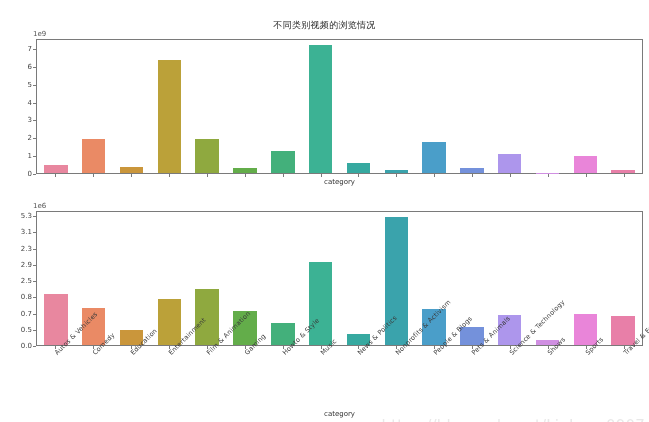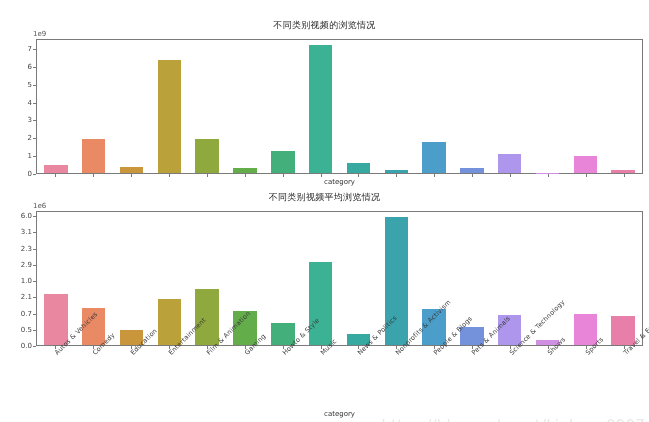--- a/index.html
+++ b/index.html
@@ -212,21 +212,20 @@
         <div class="xtick-mark" style="position: absolute; left: 472.281px; top: 156px; bottom: auto;"></div>
         <div class="xtick-mark" style="position: absolute; left: 510.219px; top: 156px; bottom: auto;"></div>
         <div class="xtick-mark" style="position: absolute; left: 548.156px; top: 156px; bottom: auto;"></div>
         <div class="xtick-mark" style="position: absolute; left: 586.094px; top: 156px; bottom: auto;"></div>
         <div class="xtick-mark" style="position: absolute; left: 624.031px; top: 156px; bottom: auto;"></div>
       </div>
     <div class="xlabel-axis" style="left:36px; width:607px; top:160px;">category</div>
   </div>
 
   <div class="panel" id="panel-bottom" style="left:0px; top:174px; width:649px; height:248px;">
-    <div class="panel-title" style="top:1px;">不同类别视频平均浏览情况</div>
     <div class="exp-label" style="left:33px; top:12px;">1e6</div>
     <div class="plotbox" id="plot-bottom" style="left:36px; top:21px; width:607px; height:135px;">
       <div class="bars" id="bars-bottom">
           <div class="bar-slot">
             <div class="bar" style="background: rgb(232, 135, 159); height: 50.6049px;"></div>
           </div>
           <div class="bar-slot">
             <div class="bar" style="background: rgb(234, 138, 101); height: 37.3049px;"></div>
           </div>
           <div class="bar-slot">
@@ -273,31 +272,31 @@
           </div>
         </div>
     </div>
     <div id="yticks-bottom">
         <div class="ytick-label" style="right: 617px; top: 156px;">0.0</div>
         <div class="ytick-mark" style="left: 33px; top: 156px;"></div>
         <div class="ytick-label" style="right: 617px; top: 139.78px;">0.5</div>
         <div class="ytick-mark" style="left: 33px; top: 139.78px;"></div>
         <div class="ytick-label" style="right: 617px; top: 123.561px;">0.7</div>
         <div class="ytick-mark" style="left: 33px; top: 123.561px;"></div>
-        <div class="ytick-label" style="right: 617px; top: 107.341px;">2.1</div>
+        <div class="ytick-label" style="right: 617px; top: 107.341px;">0.8</div>
         <div class="ytick-mark" style="left: 33px; top: 107.341px;"></div>
-        <div class="ytick-label" style="right: 617px; top: 91.122px;">1.0</div>
+        <div class="ytick-label" style="right: 617px; top: 91.122px;">2.5</div>
         <div class="ytick-mark" style="left: 33px; top: 91.122px;"></div>
         <div class="ytick-label" style="right: 617px; top: 74.9024px;">2.9</div>
         <div class="ytick-mark" style="left: 33px; top: 74.9024px;"></div>
         <div class="ytick-label" style="right: 617px; top: 58.6829px;">2.3</div>
         <div class="ytick-mark" style="left: 33px; top: 58.6829px;"></div>
         <div class="ytick-label" style="right: 617px; top: 42.4634px;">3.1</div>
         <div class="ytick-mark" style="left: 33px; top: 42.4634px;"></div>
-        <div class="ytick-label" style="right: 617px; top: 26.2439px;">6.0</div>
+        <div class="ytick-label" style="right: 617px; top: 26.2439px;">5.3</div>
         <div class="ytick-mark" style="left: 33px; top: 26.2439px;"></div>
       </div>
     <div id="xticks-bottom">
         <div class="xtick-mark" style="position: absolute; left: 54.9688px; top: 156px; bottom: auto;"></div>
         <div class="xtick-mark" style="position: absolute; left: 92.9062px; top: 156px; bottom: auto;"></div>
         <div class="xtick-mark" style="position: absolute; left: 130.844px; top: 156px; bottom: auto;"></div>
         <div class="xtick-mark" style="position: absolute; left: 168.781px; top: 156px; bottom: auto;"></div>
         <div class="xtick-mark" style="position: absolute; left: 206.719px; top: 156px; bottom: auto;"></div>
         <div class="xtick-mark" style="position: absolute; left: 244.656px; top: 156px; bottom: auto;"></div>
         <div class="xtick-mark" style="position: absolute; left: 282.594px; top: 156px; bottom: auto;"></div>

